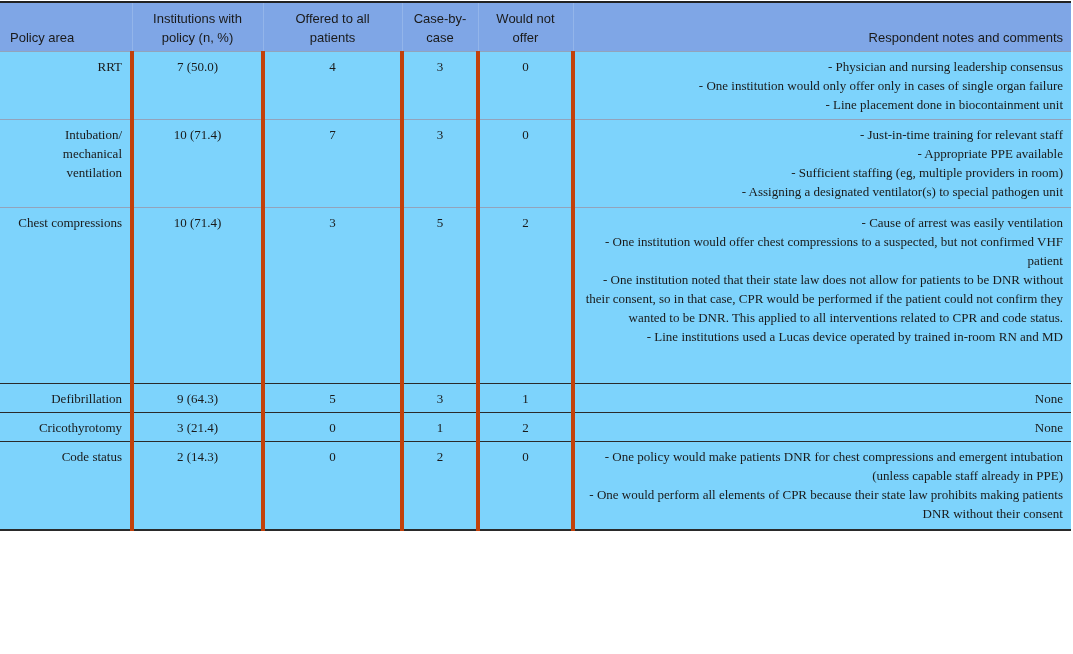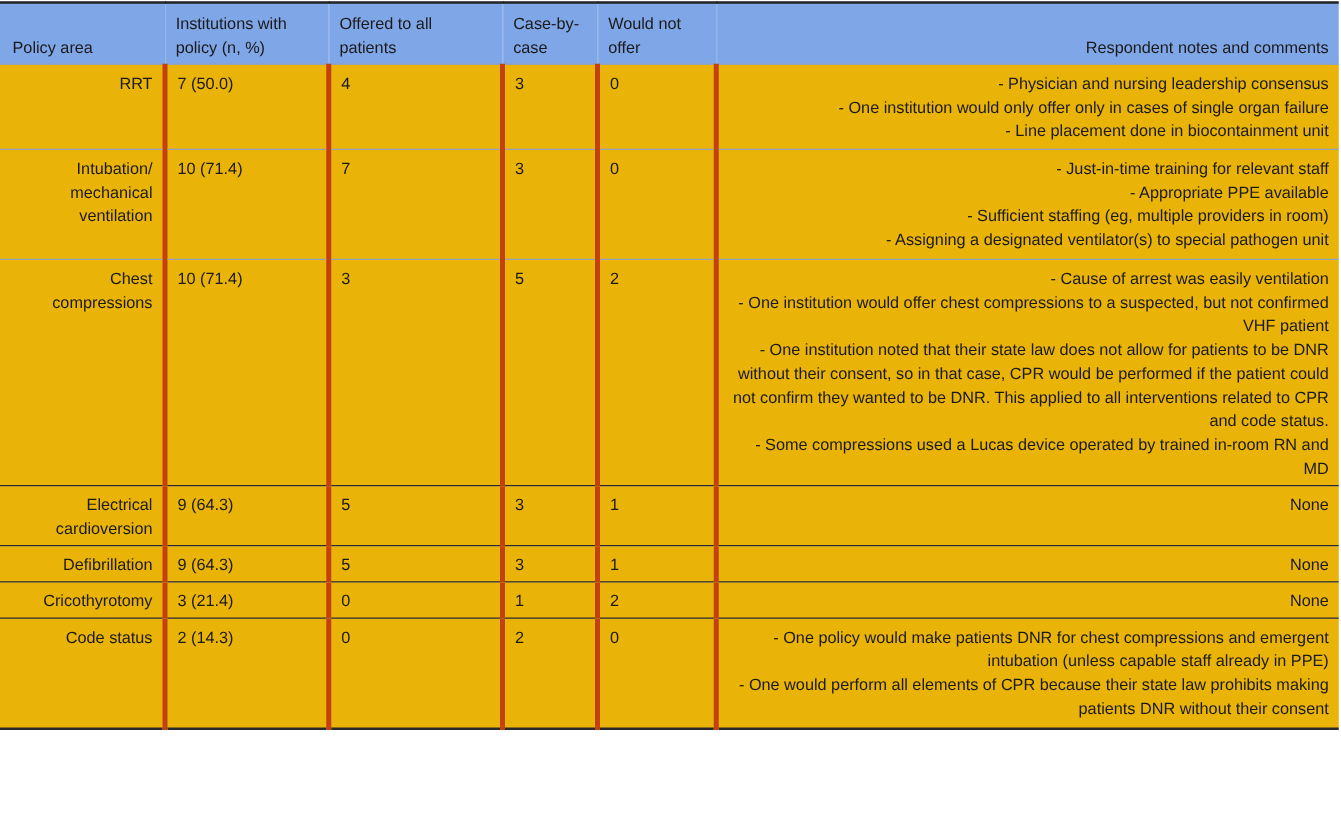--- a/index.html
+++ b/index.html
@@ -2,28 +2,28 @@
 <html><head>
 <meta charset="utf-8">
 <style>
   html, body { margin: 0; padding: 0; background: #ffffff; }
   body { width: 1073px; height: 654px; overflow: hidden; font-family: "Liberation Sans", "DejaVu Sans", sans-serif; color: #1a1a1a; }
   .tbl-wrap { position: absolute; left: 0; top: 1px; width: 1071px; }
   table { border-collapse: collapse; width: 1071px; table-layout: fixed; font-size: 13px; line-height: 19px; }
   thead tr { background: #7fa6e6; border-top: 2.5px solid #222; }
   thead th { font-weight: normal; vertical-align: bottom; padding: 6px 8px 4px 8px; height: 37px; border-left: 1px solid #93b5ea; color: #1a1a1a; }
   thead th:first-child { border-left: none; text-align: left; padding-left: 10px; }
-  tbody tr { background: #eab308; }
+  tbody tr { background: #7dd3fc; font-family: Liberation Serif, serif; }
   tbody td { vertical-align: top; padding: 5px 8px 4px 8px; border-left: 4px solid #c2410c; }
   tbody td:first-child { border-left: none; }
   tr.rule-gray { border-bottom: 1px solid #93a3bb; }
   tr.rule-dark { border-bottom: 1px solid #2a2a2a; }
   tr.rule-last { border-bottom: 2.5px solid #2a2a2a; }
   thead tr { border-bottom: 1px solid #93a3bb; }
-  .c { text-align: left; margin-left: 44px; }
+  .c { text-align: center; margin-left: 44px; }
   .l { text-align: right; }
   .note-line { display: block; }
   col.c0 { width: 132px; } col.c1 { width: 131px; } col.c2 { width: 139px; }
   col.c3 { width: 76px; } col.c4 { width: 95px; } col.c5 { width: 498px; }
 </style>
 </head>
 <body>
 
 <div class="tbl-wrap">
 <table>
@@ -94,35 +94,25 @@
     <tr class="rule-dark" style="height:176px">
       <td class="l">Chest compressions</td>
       <td class="c">10 (71.4)</td>
       <td class="c">3</td>
       <td class="c">5</td>
       <td class="c">2</td>
       <td class="l">
         <span class="note-line">- Cause of arrest was easily ventilation</span>
         <span class="note-line">- One institution would offer chest compressions to a suspected, but not confirmed VHF patient</span>
         <span class="note-line">- One institution noted that their state law does not allow for patients to be DNR without their consent, so in that case, CPR would be performed if the patient could not confirm they wanted to be DNR. This applied to all interventions related to CPR and code status.</span>
-        <span class="note-line">- Some compressions used a Lucas device operated by trained in-room RN and MD</span>
+        <span class="note-line">- Line institutions used a Lucas device operated by trained in-room RN and MD</span>
       </td>
     </tr>
 
 
-    <tr class="rule-dark" style="height:48px">
-      <td class="l">Electrical cardioversion</td>
-      <td class="c">9 (64.3)</td>
-      <td class="c">5</td>
-      <td class="c">3</td>
-      <td class="c">1</td>
-      <td class="l">
-        <span class="note-line">None</span>
-      </td>
-    </tr>
 
     <tr class="rule-dark" style="height:16px">
       <td class="l">Defibrillation</td>
       <td class="c">9 (64.3)</td>
       <td class="c">5</td>
       <td class="c">3</td>
       <td class="c">1</td>
       <td class="l">
         <span class="note-line">None</span>
       </td>

